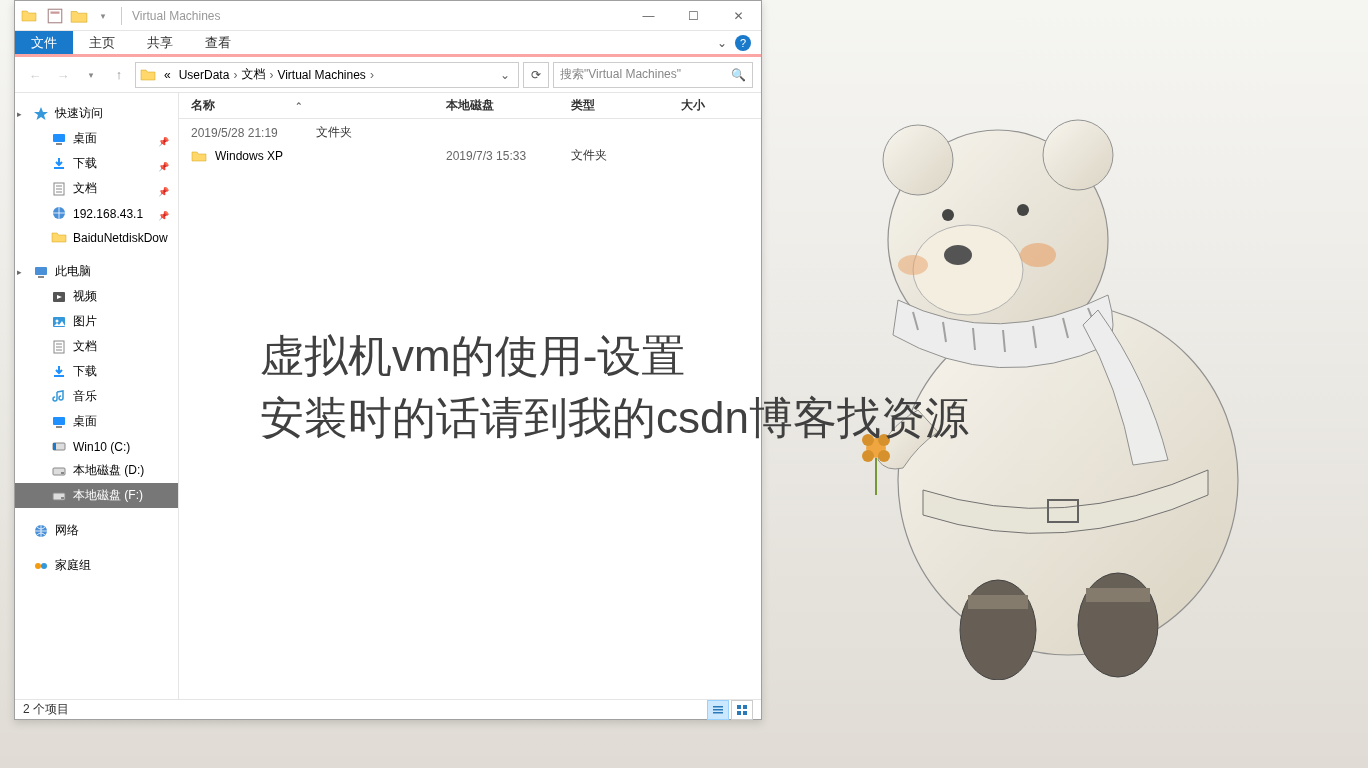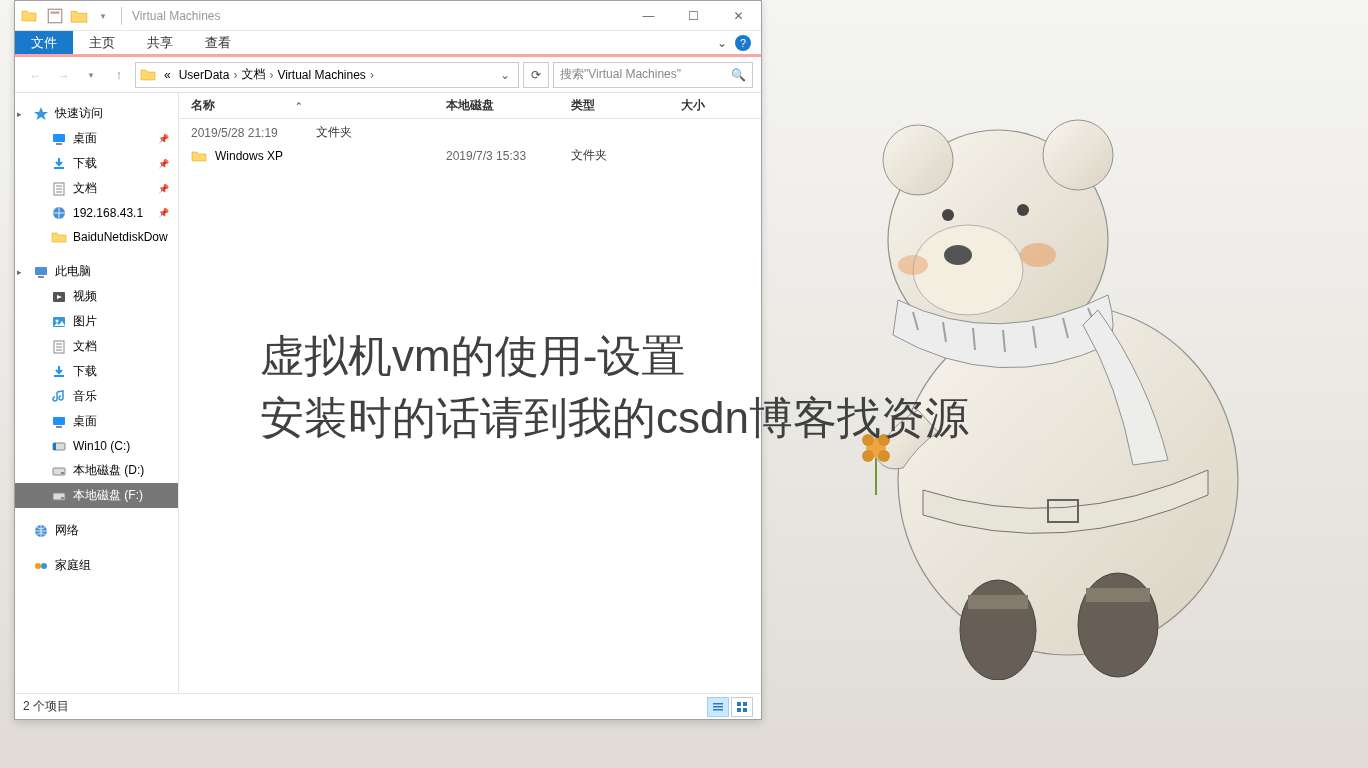--- a/index.html
+++ b/index.html
@@ -87,21 +87,21 @@
 .sidebar {
   width: 170px; border-right: 1px solid #e5e5e5; padding: 8px 0; font-size: 12px;
   overflow-y: auto;
 }
 .side-group-title {
   display: flex; align-items: center; padding: 4px 8px 4px 18px; gap: 6px;
 }
 .side-group-title.clickable { cursor: pointer; }
 .side-group-title .exp { position: absolute; margin-left: -16px; color: #666; font-size: 9px; }
 .side-item {
-  display: flex; align-items: center; padding: 4px 8px 4px 36px; gap: 6px;
+  display: flex; align-items: flex-end; padding: 4px 8px 4px 36px; gap: 6px;
   cursor: pointer; position: relative;
 }
 .side-item.selected { background: #777; color: #fff; }
 .side-item .pin { margin-left: auto; color: #888; font-size: 9px; }
 .side-ico { width: 16px; height: 16px; flex-shrink: 0; display: inline-flex; align-items: center; justify-content: center; }
 .side-sep { height: 10px; }
 
 .file-area { flex: 1; display: flex; flex-direction: column; }
 .col-headers {
   height: 26px; display: flex; align-items: center; border-bottom: 1px solid #e5e5e5;
@@ -117,21 +117,21 @@
 .file-list { flex: 1; padding: 2px 0; font-size: 12px; }
 .file-row {
   display: flex; align-items: center; padding: 3px 0 3px 12px; cursor: pointer;
 }
 .file-row .fname { width: 255px; display: flex; align-items: center; gap: 8px; }
 .file-row .fdate { width: 125px; color: #666; }
 .file-row .ftype { width: 110px; color: #333; }
 .file-row .fsize { width: 80px; }
 
 .statusbar {
-  height: 26px; border-top: 1px solid #e5e5e5; display: flex; align-items: center;
+  height: 20px; border-top: 1px solid #e5e5e5; display: flex; align-items: center;
   padding: 0 8px; font-size: 12px; color: #333;
 }
 .statusbar .view-btns { margin-left: auto; display: flex; gap: 2px; }
 .statusbar .vbtn {
   width: 22px; height: 20px; border: 1px solid #ccc; display: flex; align-items: center; justify-content: center;
   cursor: pointer; font-size: 11px;
 }
 .statusbar .vbtn.active { background: #cce8ff; border-color: #99d1ff; }
 
 .ico-folder { fill: #ffd76a; stroke: #d4a017; stroke-width: .5; }

